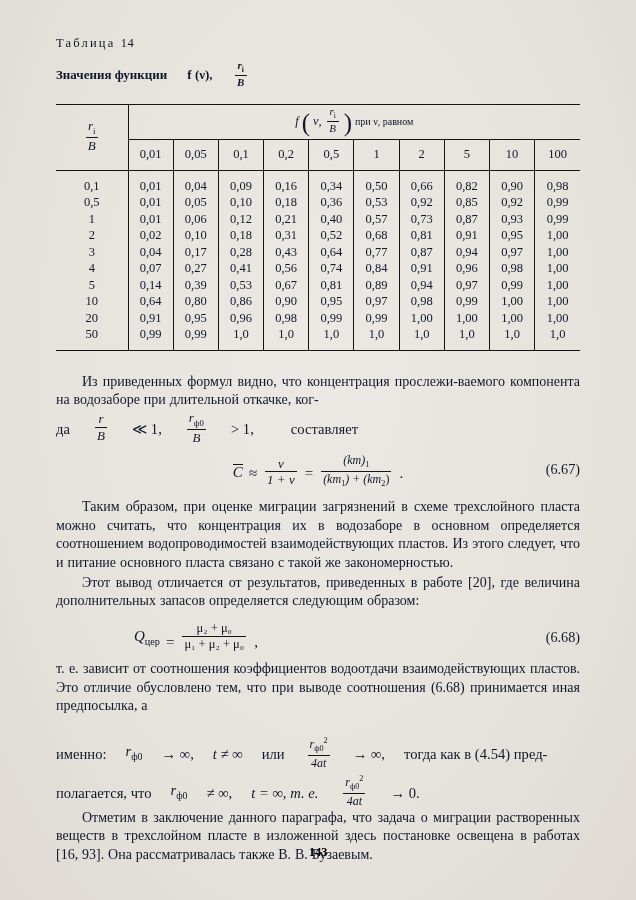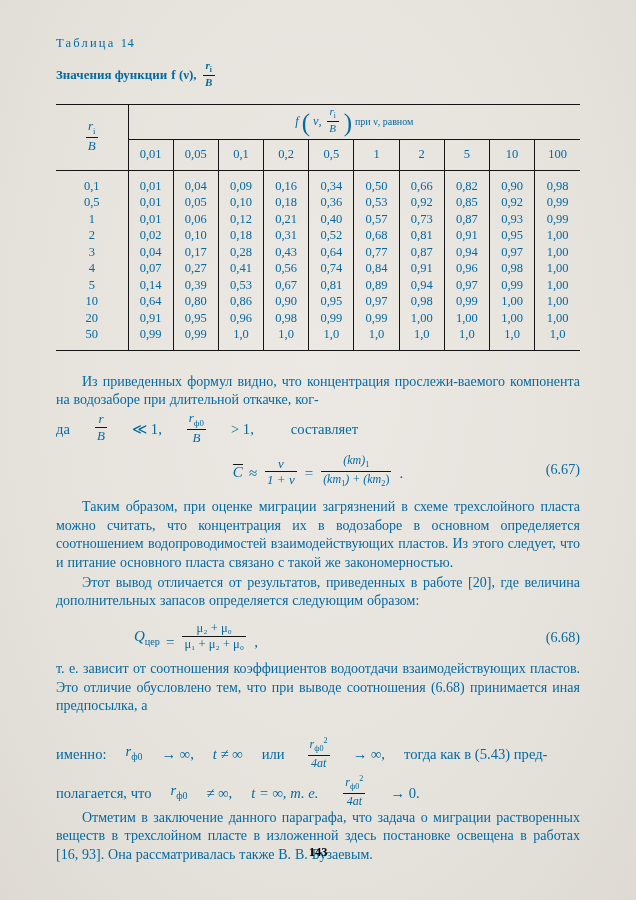--- a/index.html
+++ b/index.html
@@ -24,37 +24,37 @@
     position: absolute;
     left: 0; top: 0;
     width: 636px; height: 900px;
     background: radial-gradient(ellipse at 50% 40%, #ece9e4 0%, #e6e3dd 60%, #dedad3 100%);
   }
   .content {
     position: absolute;
     left: 56px;
     top: 36px;
     width: 524px;
-    color: #0369a1;
+    color: #0f172a;
   }
 
   
   .tbl-caption {
     font-size: 12.5px;
     letter-spacing: 2.2px;
     margin-bottom: 10px;
   }
   .tbl-caption .num { letter-spacing: 0.5px; }
   .tbl-title {
     font-size: 13px;
     font-weight: bold;
     margin-bottom: 14px;
     display: flex;
     align-items: center;
-    gap: 4px;
+    gap: 20px;
   }
   .tbl-title .fn { font-style: normal; }
   .frac {
     display: inline-flex;
     flex-direction: column;
     align-items: center;
     vertical-align: middle;
     line-height: 1.05;
     font-size: 11px;
     margin: 0 2px;
@@ -479,21 +479,21 @@
       <span><span class="it">r</span><span class="sub">ф0</span></span>
       <span>→ ∞,</span>
       <span class="it">t ≠ ∞</span>
       <span>или</span>
       <span class="frac" style="font-size:12px;margin:0 4px;">
         <span class="num"><span class="it">r</span><span class="sub">ф0</span><span class="sup">2</span></span>
         <span class="bar"></span>
         <span class="den it">4at</span>
       </span>
       <span>→ ∞,</span>
-      <span>тогда как в (5.43) пред-</span>
+      <span>тогда как в (4.54) пред-</span>
     </div>
 
     <div class="mixline" style="margin-top:6px">
       <span>полагается, что</span>
       <span><span class="it">r</span><span class="sub">ф0</span></span>
       <span>≠ ∞,</span>
       <span class="it">t = ∞, т. е.</span>
       <span class="frac" style="font-size:12px;margin:0 6px;">
         <span class="num"><span class="it">r</span><span class="sub">ф0</span><span class="sup">2</span></span>
         <span class="bar"></span>

